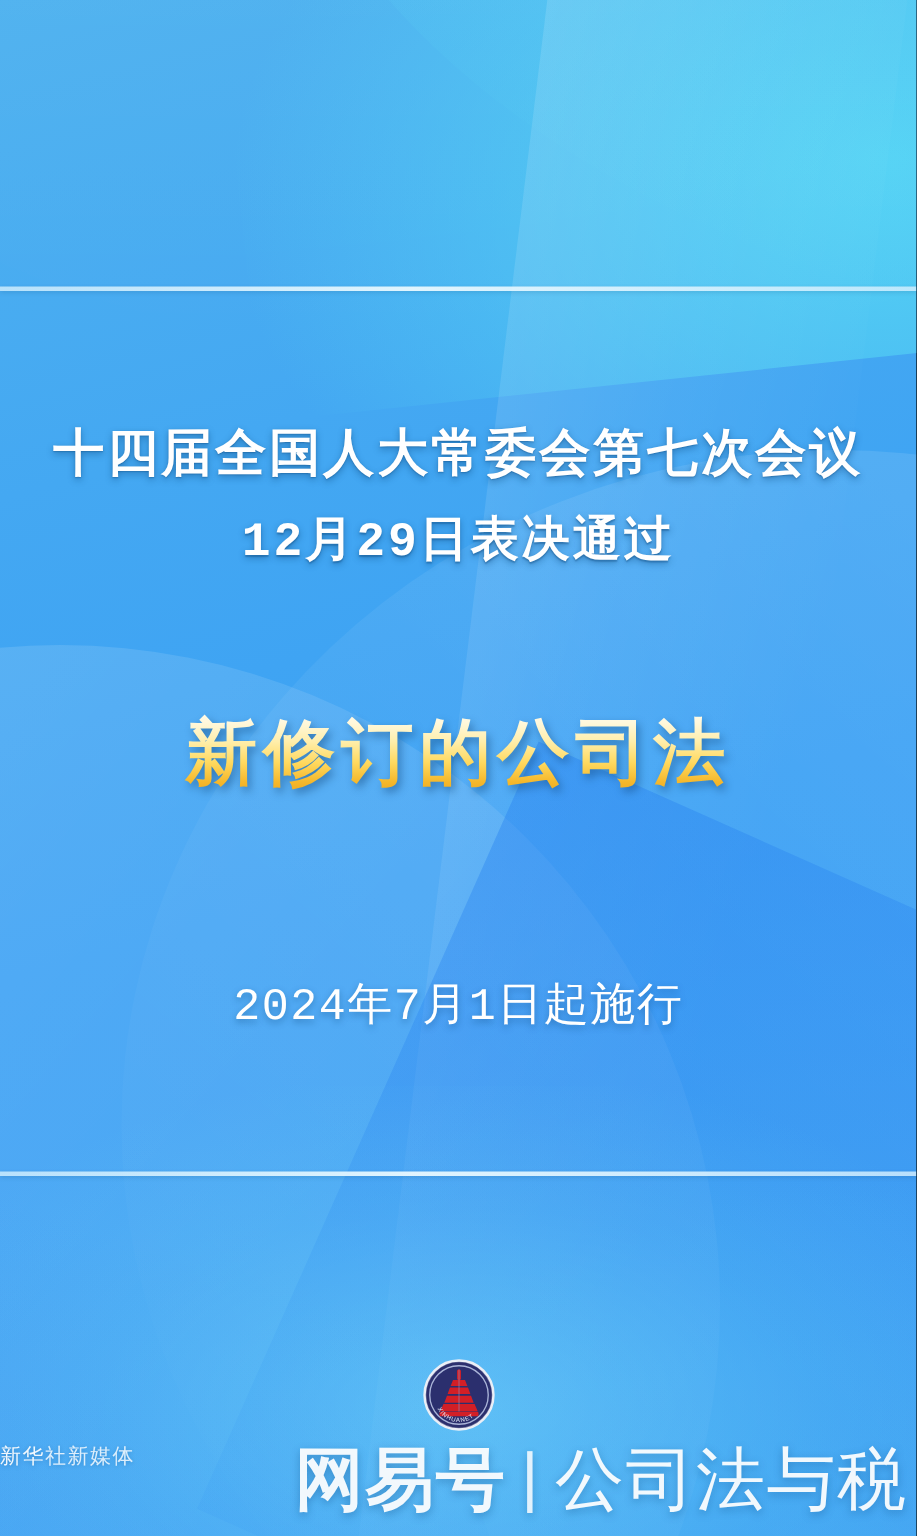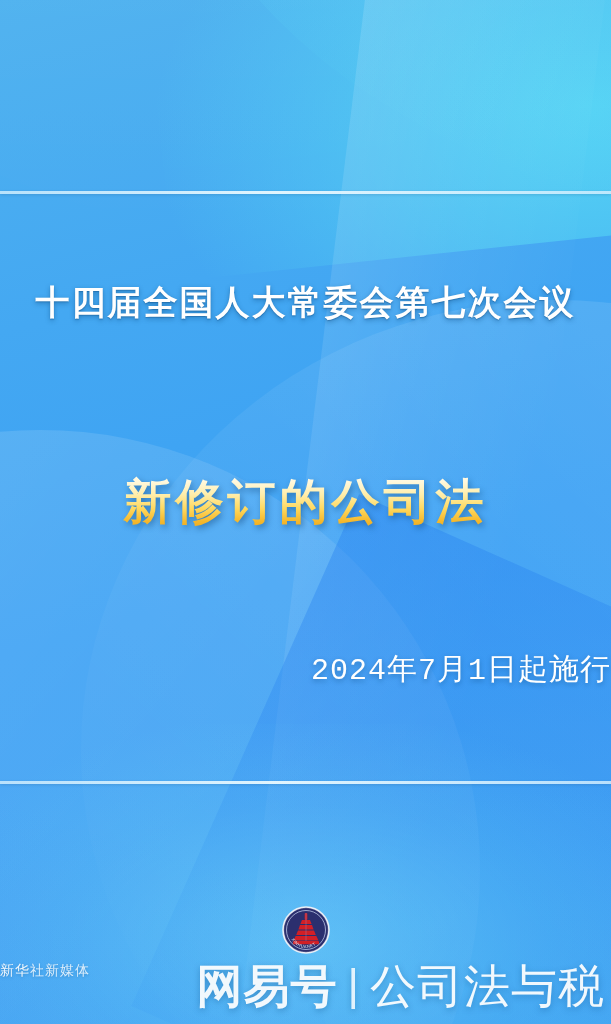--- a/index.html
+++ b/index.html
@@ -121,21 +121,21 @@
         #e8a117 100%);
     -webkit-background-clip:text;
     background-clip:text;
     color:transparent;
     -webkit-text-fill-color:transparent;
     filter:drop-shadow(2px 3px 3px rgba(10,60,110,.45));
   }
 
   .subline{
     position:absolute; left:0; top:649px; width:100%;
-    text-align:right;
+    text-align:center;
     color:#ffffff;
     font-size:30px;
     letter-spacing:1px;
     text-shadow:0 2px 5px rgba(12,70,125,.42);
   }
 
   
   .emblem{
     position:absolute; left:50%; top:906px;
     width:48px; height:48px; margin-left:-24px;
@@ -186,20 +186,21 @@
   <div class="bg-layer bg-slab-bl"></div>
   <div class="bg-layer bg-glow-bottom"></div>
 
   <div class="rule rule-top"></div>
   <div class="rule rule-bottom"></div>
 
   <div class="content">
 
     <div class="headline headline-1">十四届全国人大常委会第七次会议</div>
 
+    <div class="headline headline-2">12月29日表决通过</div>
 
     <div class="gold-title">新修订的公司法</div>
 
     <div class="subline">2024年7月1日起施行</div>
   </div>
 
   <div class="emblem">
     <svg viewBox="0 0 48 48" width="48" height="48" aria-hidden="true">
       <circle cx="24" cy="24" r="23" fill="#2b2f6e" stroke="#e9eef6" stroke-width="1.6"></circle>
       <circle cx="24" cy="24" r="19.5" fill="none" stroke="#aab4d8" stroke-width="0.9"></circle>

